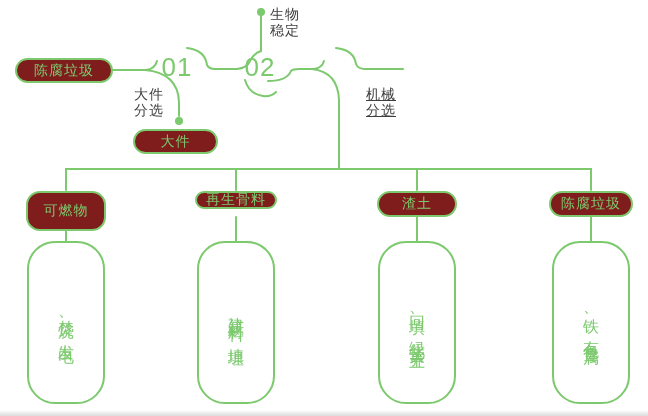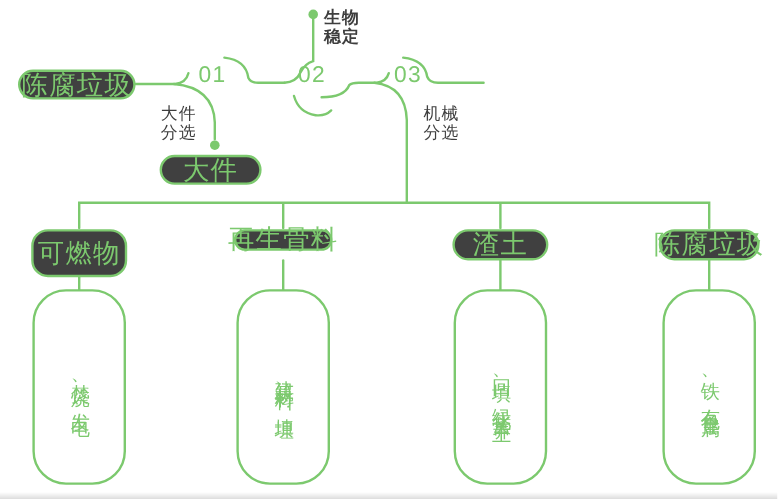--- a/index.html
+++ b/index.html
@@ -8,27 +8,27 @@
   }
   html,body{margin:0;padding:0;background:#fff;}
   .stage{
     position:relative;width:648px;height:416px;background:#fff;overflow:hidden;
     font-family:"Liberation Sans","DejaVu Sans",sans-serif;
   }
   .lines{position:absolute;left:0;top:0;width:648px;height:416px;}
   .lines path{fill:none;stroke:var(--green);stroke-width:2;stroke-linecap:round;}
   .lines circle{fill:var(--green);stroke:none;}
   .pill{
-    position:absolute;box-sizing:border-box;background:#404040;
+    position:absolute;box-sizing:border-box;background:#7f1d1d;
     border:2px solid var(--green);border-radius:14px;
     color:var(--green);display:flex;align-items:center;justify-content:center;
-    font-size:22px;white-space:nowrap;letter-spacing:1px;text-align:center;
+    font-size:14px;white-space:nowrap;letter-spacing:1px;text-align:center;
   }
   .num{
-    position:absolute;color:var(--green);font-size:19px;font-weight:300;
+    position:absolute;color:var(--green);font-size:26px;font-weight:300;
     width:64px;text-align:center;letter-spacing:1px;
   }
   .plabel{
     position:absolute;color:var(--gray);font-size:14px;line-height:16px;
     white-space:pre-line;letter-spacing:1px;
   }
   .outbox{
     position:absolute;box-sizing:border-box;width:78px;height:163px;top:241px;
     border:2px solid var(--green);border-radius:28px;background:#fff;
     display:flex;align-items:center;justify-content:center;
@@ -74,27 +74,26 @@
     <path d="M417 217 V241"></path>
     <path d="M591 217 V241"></path>
   </svg>
 
   <div class="pill" style="left:15px;top:58px;width:98px;height:25px;">
     <span>陈腐垃圾</span>
   </div>
 
   <div class="num" style="left:145px;top:52px;">01</div>
   <div class="num" style="left:228px;top:52px;">02</div>
-  <div class="num" style="left:308px;top:52px;">03</div>
 
   <div class="plabel" style="left:134px;top:86px;">大件
 分选</div>
-  <div class="plabel" style="left:270px;top:6px;font-weight:bold;">生物
+  <div class="plabel" style="left:270px;top:6px;">生物
 稳定</div>
-  <div class="plabel" style="left:353px;top:86px;">机械
+  <div class="plabel" style="left:366px;top:86px;text-decoration:underline;">机械
 分选</div>
 
   <div class="pill" style="left:133px;top:129px;width:85px;height:25px;">
     <span>大件</span>
   </div>
 
   <div class="pill" style="left:26px;top:191px;width:80px;height:40px;">
     <span>可燃物</span>
   </div>
   <div class="pill" style="left:195px;top:191px;width:82px;height:18px;">

